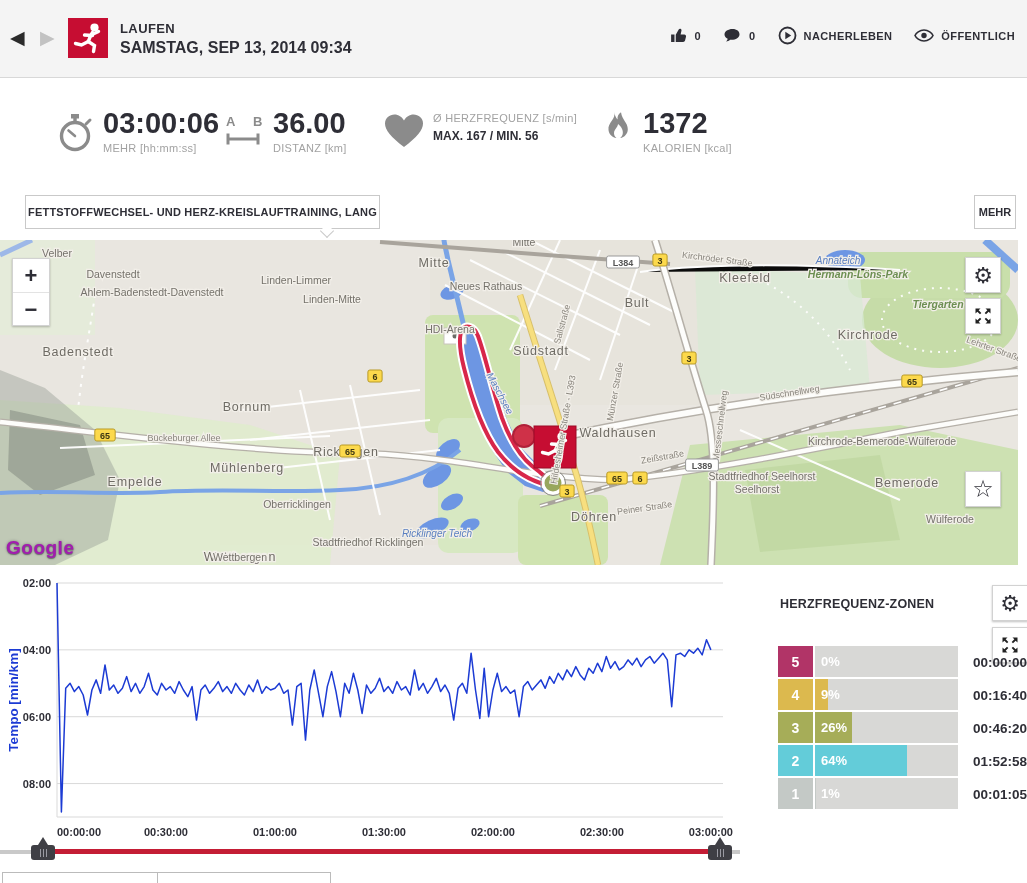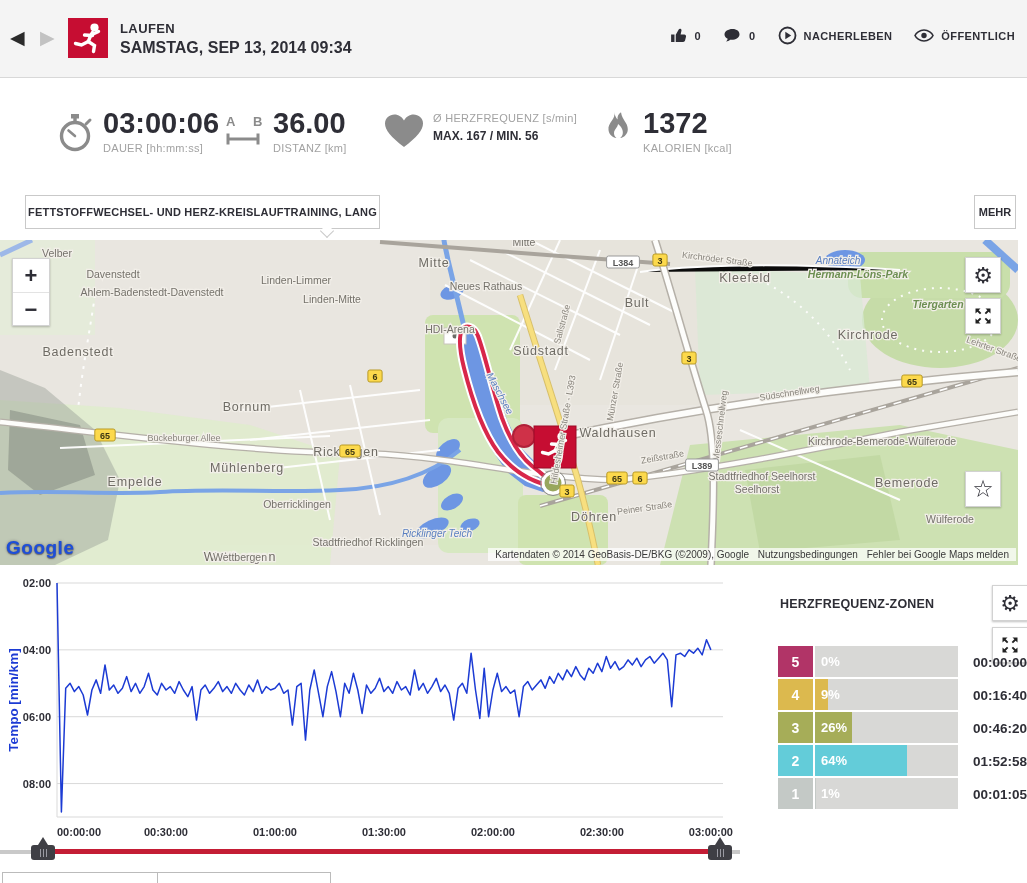--- a/index.html
+++ b/index.html
@@ -37,21 +37,21 @@
   
   .map-wrap{position:absolute;left:0;top:240px;width:1018px;height:325px;overflow:hidden;background:#e9e6e0;}
   .map-btn{position:absolute;width:34px;height:34px;background:#fff;border:1px solid #d2d2d2;
            box-shadow:0 1px 2px rgba(0,0,0,.25);display:flex;align-items:center;justify-content:center;cursor:pointer;}
   .zoomctl{position:absolute;left:12px;top:18px;width:36px;height:66px;background:#fff;border:1px solid #d2d2d2;
            box-shadow:0 1px 2px rgba(0,0,0,.25);}
   .zoomctl div{height:33px;display:flex;align-items:center;justify-content:center;font-size:22px;font-weight:bold;cursor:pointer;}
   .map-attrib{position:absolute;right:2px;bottom:4px;font-size:10px;color:#3a3a3a;background:rgba(255,255,255,.72);
               padding:1px 4px;white-space:nowrap;}
   .map-attrib span{margin:0 3px;}
-  .glogo{position:absolute;left:6px;bottom:6px;font-size:19px;font-weight:bold;color:#1d4ed8;
+  .glogo{position:absolute;left:6px;bottom:6px;font-size:19px;font-weight:bold;color:#a21caf;
          text-shadow:0 0 3px #777,0 1px 1px #666;letter-spacing:.5px;}
 
   
   .chart-wrap{position:absolute;left:0;top:565px;width:745px;height:303px;}
   .scrub-track{position:absolute;left:0;top:285px;width:740px;height:4px;background:#c9c9c9;}
   .scrub-range{position:absolute;left:55px;top:284px;width:656px;height:5px;background:#c41d35;}
   .scrub-handle{position:absolute;top:271px;width:26px;height:26px;cursor:ew-resize;}
   .scrub-box{position:absolute;left:0;top:9px;width:24px;height:15px;background:#3f3f45;border-radius:3px;
              display:flex;align-items:center;justify-content:center;gap:2px;}
   .scrub-box i{display:block;width:1px;height:8px;background:#9a9aa2;}
@@ -133,21 +133,21 @@
   <div class="stats">
     <div class="stat" style="left:55px;">
       <svg class="stat-icon" style="left:-48px;top:2px;" width="42" height="44" viewBox="0 0 42 44">
         <circle cx="20" cy="26" r="13.5" fill="none" stroke="#8b8b8b" stroke-width="3.4"></circle>
         <rect x="16" y="4" width="8" height="4.5" fill="#8b8b8b"></rect>
         <rect x="18.3" y="8" width="3.4" height="5" fill="#8b8b8b"></rect>
         <path d="M31 14 l4-4" stroke="#8b8b8b" stroke-width="3" stroke-linecap="round"></path>
         <path d="M20 26 L13.5 20.5" stroke="#8b8b8b" stroke-width="2.6" stroke-linecap="round"></path>
       </svg>
       <div class="stat-val">03:00:06</div>
-      <div class="stat-lbl">DAUER [hh:mm:ss]</div>
+      <div class="stat-lbl">MEHR [hh:mm:ss]</div>
     </div>
     <div class="stat" style="left:225px;">
       <svg class="stat-icon" style="left:-50px;top:6px;" width="44" height="34" viewBox="0 0 44 34">
         <text x="3" y="12" font-size="13" font-weight="bold" fill="#8b8b8b">A</text>
         <text x="30" y="12" font-size="13" font-weight="bold" fill="#8b8b8b">B</text>
         <path d="M5 25 h30" stroke="#8b8b8b" stroke-width="3"></path>
         <path d="M5 19.5 v11 M35 19.5 v11" stroke="#8b8b8b" stroke-width="3"></path>
       </svg>
       <div class="stat-val">36.00</div>
       <div class="stat-lbl">DISTANZ [km]</div>
@@ -353,25 +353,20 @@
           <polygon points="21,9 21,3 15,3 17.2,5.2 14,8.4 15.6,10 18.8,6.8"></polygon>
           <polygon points="3,15 3,21 9,21 6.8,18.8 10,15.6 8.4,14 5.2,17.2"></polygon>
           <polygon points="21,15 21,21 15,21 17.2,18.8 14,15.6 15.6,14 18.8,17.2"></polygon>
         </g>
       </svg>
     </div>
     <div class="map-btn" style="right:17px;bottom:58px;">
       <span style="font-size:24px;font-family:'DejaVu Sans',sans-serif;line-height:20px;">☆</span>
     </div>
     <div class="glogo">Google</div>
-    <div class="map-attrib">
-      <span>Kartendaten © 2014 GeoBasis-DE/BKG (©2009), Google</span>
-      <span>Nutzungsbedingungen</span>
-      <span>Fehler bei Google Maps melden</span>
-    </div>
   </div>
 
   <div class="chart-wrap">
     <svg id="pace-chart" width="745" height="275" viewBox="0 0 745 275">
       <text x="18" y="135" transform="rotate(-90 18 135)" text-anchor="middle" font-size="13.5" font-weight="bold" fill="#1c3bd4">Tempo [min/km]</text>
       <g id="chart-grid">
           <line x1="57" y1="18" x2="723" y2="18" stroke="#d9d9d9" stroke-width="1"></line>
           <line x1="57" y1="84.85714285714285" x2="723" y2="84.85714285714285" stroke="#d9d9d9" stroke-width="1"></line>
           <line x1="57" y1="151.7142857142857" x2="723" y2="151.7142857142857" stroke="#d9d9d9" stroke-width="1"></line>
           <line x1="57" y1="218.57142857142856" x2="723" y2="218.57142857142856" stroke="#d9d9d9" stroke-width="1"></line>

